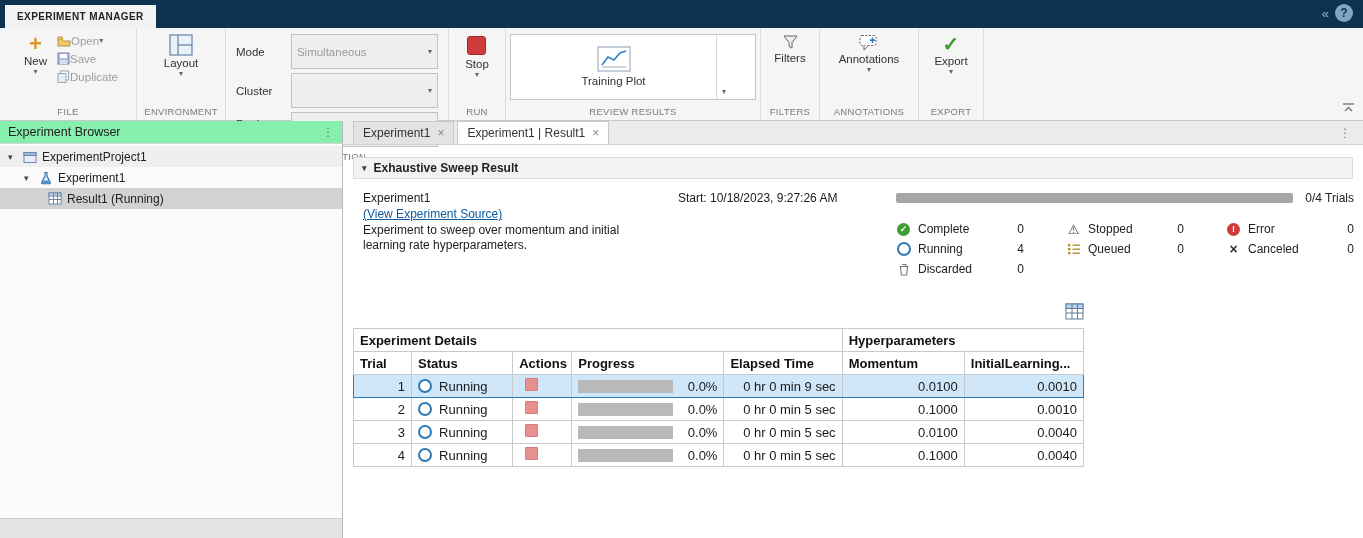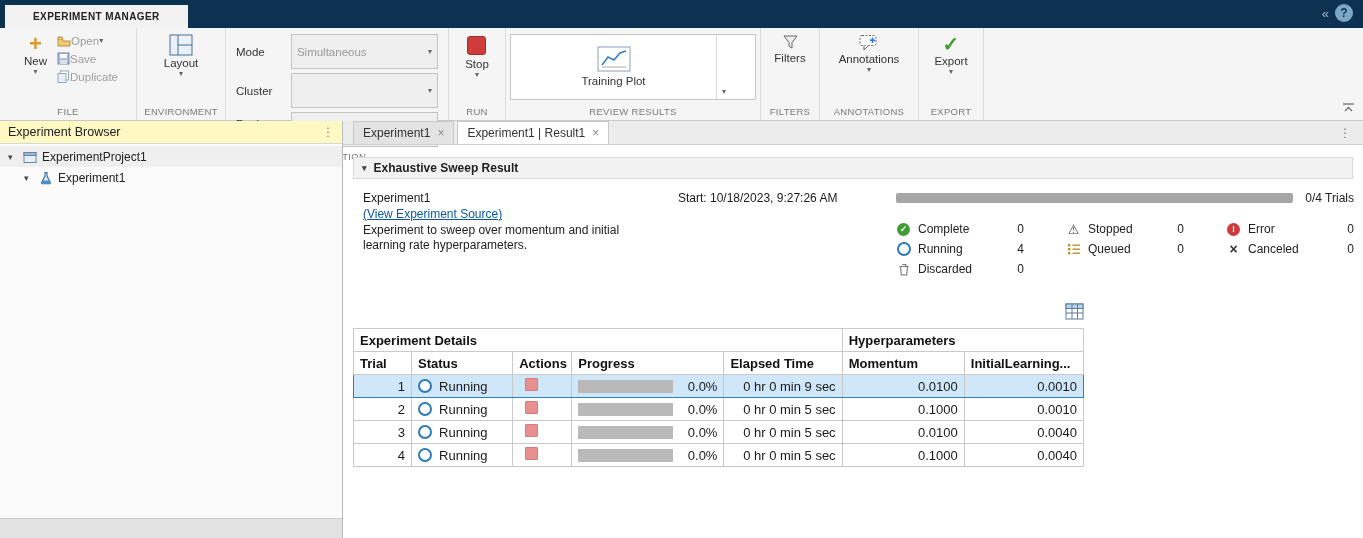--- a/index.html
+++ b/index.html
@@ -1,21 +1,21 @@
 <!DOCTYPE html>
 <html><head>
 <meta charset="utf-8">
 <style>
   html,body{margin:0;padding:0;}
   body{width:1363px;height:538px;font-family:"Liberation Sans",sans-serif;font-size:12px;color:#1a1a1a;background:#fff;overflow:hidden;}
   .app{width:1363px;height:538px;display:flex;flex-direction:column;}
 
   
   .titlebar{height:28px;background:#0d3150;display:flex;align-items:flex-end;flex:0 0 28px;position:relative;}
-  .app-tab{background:#f2f2f2;color:#222;font-size:10px;font-weight:bold;letter-spacing:.4px;padding:6px 28px 6px;margin-left:5px;}
+  .app-tab{background:#f2f2f2;color:#222;font-size:10px;font-weight:bold;letter-spacing:.4px;padding:6px 12px 6px;margin-left:5px;}
   .titlebar-right{position:absolute;right:10px;top:4px;display:flex;align-items:center;gap:6px;}
   .chev{color:#9db8cd;font-size:13px;cursor:default;}
   .help-btn{width:18px;height:18px;border-radius:50%;background:#7da7c4;color:#0d3150;font-weight:bold;font-size:12px;display:flex;align-items:center;justify-content:center;}
 
   
   .toolbar{height:92px;flex:0 0 92px;background:#f5f5f6;border-bottom:1px solid #c9c9c9;display:flex;position:relative;}
   .tb-section{border-right:1px solid #dcdcdc;display:flex;flex-direction:column;padding:4px 4px 0;position:relative;}
   .tb-label{font-size:9.5px;color:#7a7a7a;text-align:center;padding:2px 0 3px;margin-top:auto;letter-spacing:.3px;}
   .tb-content{display:flex;gap:4px;justify-content:center;}
   .big-btn{display:flex;flex-direction:column;align-items:center;gap:1px;padding:2px 6px;cursor:default;}
@@ -33,21 +33,21 @@
   .gallery{display:flex;border:1px solid #c6c6c6;background:#fff;height:64px;margin-top:2px;}
   .gallery-item{display:flex;flex-direction:column;align-items:center;justify-content:center;gap:3px;width:205px;cursor:default;}
   .tp-label{font-size:11.5px;color:#333;text-align:center;line-height:13px;white-space:pre-line;}
   .gallery-drop{width:14px;border-left:1px solid #d8d8d8;display:flex;align-items:flex-end;justify-content:center;padding-bottom:3px;}
   .export-check{color:#3f9c35;font-size:20px;font-weight:bold;line-height:20px;}
   .ribbon-collapse{position:absolute;right:8px;bottom:4px;cursor:default;}
 
   
   .main{flex:1;display:flex;min-height:0;}
   .left-panel{width:342px;flex:0 0 342px;background:#fbfbfb;border-right:1px solid #b9b9b9;position:relative;display:flex;flex-direction:column;}
-  .panel-header{height:22px;display:flex;align-items:center;padding:0 8px;border-bottom:1px solid #d6d6d6;background:#fef9c3;color:#222;font-size:12.5px;justify-content:flex-end;}
+  .panel-header{height:22px;display:flex;align-items:center;padding:0 8px;border-bottom:1px solid #d6d6d6;background:#86efac;color:#222;font-size:12.5px;justify-content:flex-end;}
   .kebab{margin-left:auto;color:#777;font-size:12px;cursor:default;}
   .tree{padding-top:2px;}
   .tree-row{height:21px;display:flex;align-items:center;gap:5px;font-size:12px;color:#222;cursor:default;}
   .tree-row.lvl0{padding-left:8px;background:#efefef;}
   .tree-row.lvl1{padding-left:24px;}
   .tree-row.lvl2{padding-left:48px;}
   .tree-row.selected{background:#d2d2d2;}
   .tw{font-size:9px;color:#444;width:10px;}
   .ticon{display:inline-flex;align-items:center;}
   .panel-bottom{position:absolute;bottom:0;left:0;right:0;height:19px;background:#e3e3e3;border-top:1px solid #cdcdcd;}
@@ -305,20 +305,32 @@
         <div class="tree-row lvl1">
           <span class="tw">▾</span>
           <span class="ticon">
             <svg width="14" height="14">
                 <path d="M5.5 1.5 H8.5 M6 1.5 V5 L2.8 11.3 Q2.2 12.8 3.8 12.8 L10.2 12.8 Q11.8 12.8 11.2 11.3 L8 5 V1.5" fill="#dcebf8" stroke="#2e6da4" stroke-width="1.1"></path>
                 <path d="M4.2 9.5 L9.8 9.5 L10.8 11.6 Q11.2 12.6 10 12.6 L4 12.6 Q2.8 12.6 3.2 11.6 Z" fill="#4a90d0" stroke="none"></path>
               </svg>
           </span>
           <span>Experiment1</span>
         </div>
+        <div class="tree-row lvl2 selected">
+          <span class="ticon">
+            <svg width="14" height="13">
+                <rect x="1" y="1" width="12" height="11" fill="#fff" stroke="#6a87a8"></rect>
+                <rect x="1" y="1" width="12" height="3" fill="#c3d6ea" stroke="#6a87a8"></rect>
+                <line x1="5.5" y1="1" x2="5.5" y2="12" stroke="#6a87a8"></line>
+                <line x1="9.5" y1="1" x2="9.5" y2="12" stroke="#6a87a8"></line>
+                <line x1="1" y1="7.5" x2="13" y2="7.5" stroke="#6a87a8"></line>
+              </svg>
+          </span>
+          <span>Result1 (Running)</span>
+        </div>
       </div>
       <div class="panel-bottom"></div>
     </aside>
 
     <section class="right-panel">
       <div class="tab-bar">
         <div class="doc-tab">
           <span>Experiment1</span>
           <span class="tab-close">×</span>
         </div>

